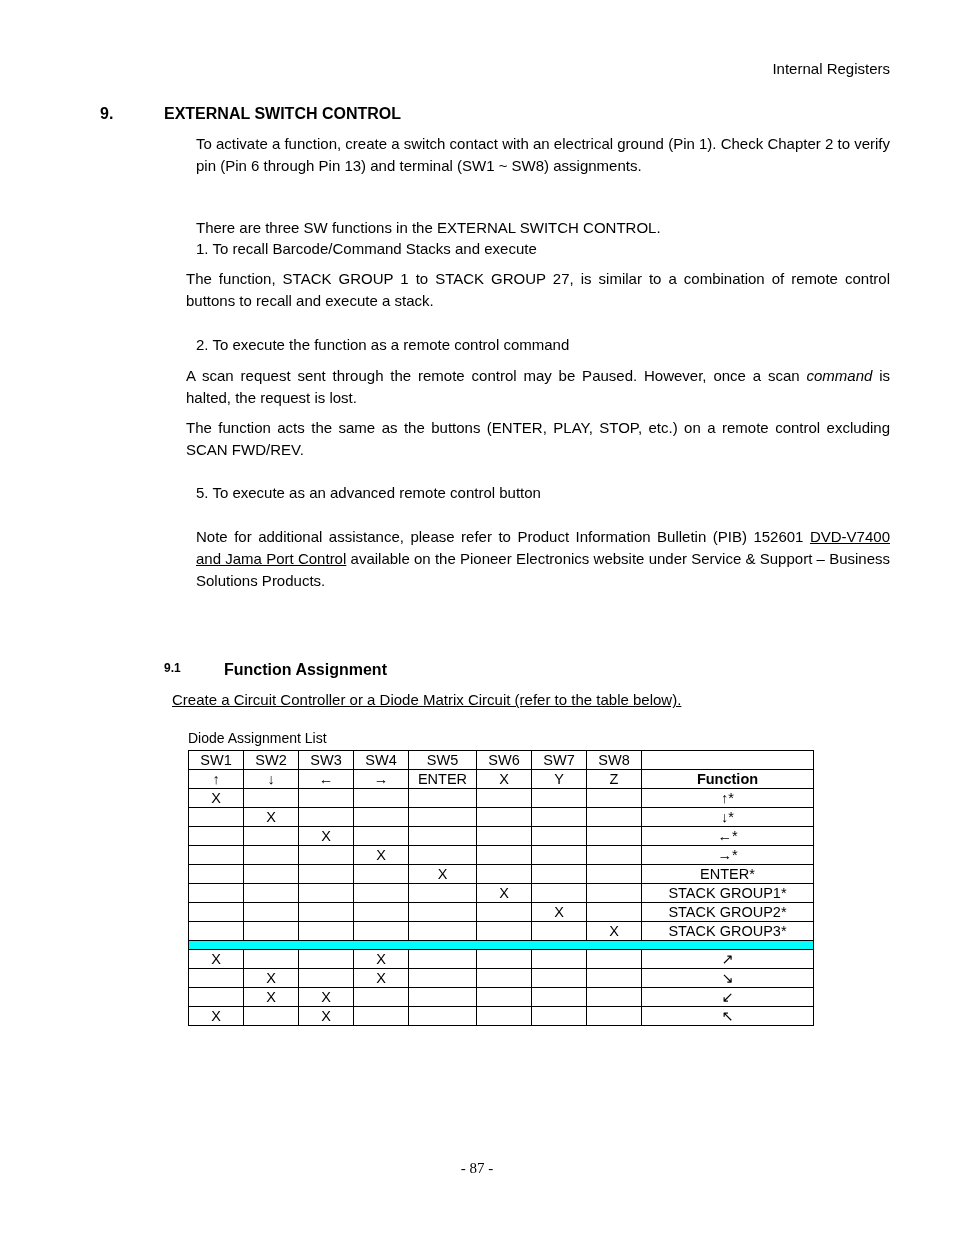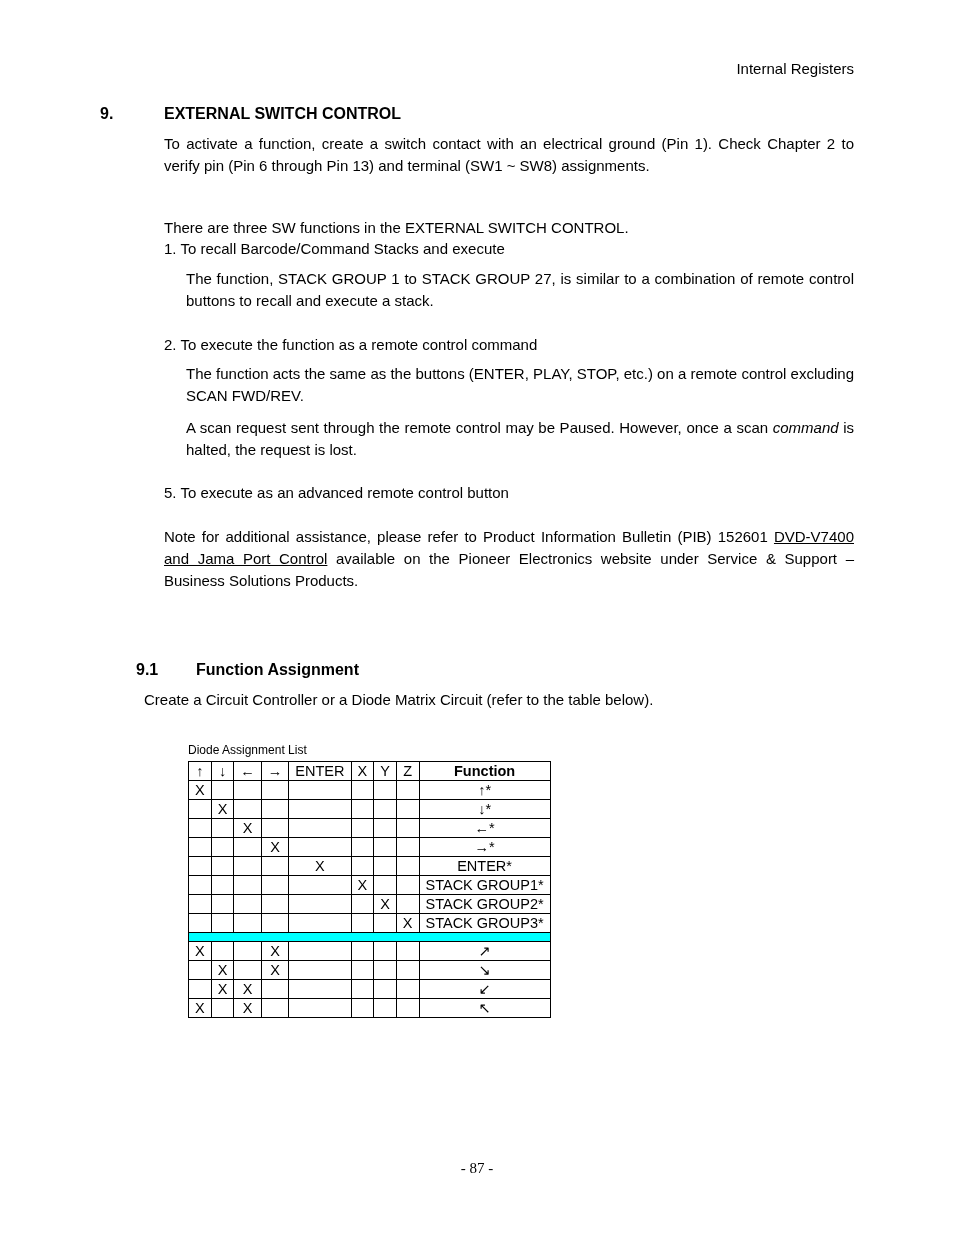--- a/index.html
+++ b/index.html
@@ -8,55 +8,55 @@
     font-family: Arial, Helvetica, sans-serif;
     font-size: 15px;
     color: #000;
     background: #fff;
     width: 954px;
     height: 1235px;
     box-sizing: border-box;
     position: relative;
   }
   .page {
-    padding: 60px 100px 40px 100px;
+    padding: 60px 64px 40px 100px;
   }
   .header-right {
     text-align: right;
     font-size: 15px;
     margin-bottom: 28px;
   }
   .section-row {
     display: flex;
     margin-bottom: 10px;
   }
   .section-num {
     width: 64px;
     font-weight: bold;
     font-size: 16px;
   }
   .section-title {
     font-weight: bold;
     font-size: 16px;
   }
   .body-text {
-    margin-left: 64px;
+    margin-left: 96px;
     text-align: justify;
     line-height: 1.45;
     font-size: 15px;
   }
   .para-gap { margin-top: 22px; }
   .para-gap-lg { margin-top: 40px; }
   .para-sub { margin-left: 86px; margin-top: 8px; text-align: justify; line-height:1.45; font-size:15px;}
   .italic { font-style: italic; }
   .underline { text-decoration: underline; }
   .subsection-row { display:flex; margin-top: 70px; margin-bottom: 10px; }
-  .sub-num { margin-left: 36px; width: 60px; font-weight:bold; font-size:16px;}
+  .sub-num { margin-left: 64px; width: 60px; font-weight:bold; font-size:12px;}
   .sub-title { font-weight:bold; font-size:16px;}
-  .table-caption { margin-left: 88px; margin-top: 32px; font-size:12px;}
+  .table-caption { margin-left: 88px; margin-top: 19px; font-size:14px;}
   table {
     margin-left: 88px;
     margin-top: 4px;
     border-collapse: collapse;
     font-size: 14.5px;
   }
   table td, table th {
     border: 1px solid #000;
     padding: 1px 6px 1px 6px;
     text-align: center;
@@ -91,40 +91,51 @@
   </div>
 
   <div class="body-text">To activate a function, create a switch contact with an electrical ground (Pin 1).  Check Chapter 2 to verify pin (Pin 6 through Pin 13) and terminal (SW1 ~ SW8) assignments.</div>
 
   <div class="body-text para-gap-lg">There are three SW functions in the EXTERNAL SWITCH CONTROL.</div>
 
   <div class="body-text">1. To recall Barcode/Command Stacks and execute</div>
   <div class="para-sub">The function, STACK GROUP 1 to STACK GROUP 27, is similar to a combination of remote control buttons to recall and execute a stack.</div>
 
   <div class="body-text para-gap">2. To execute the function as a remote control command</div>
-  <div class="para-sub">The function acts the same as the buttons (ENTER, PLAY, STOP, etc.) on a remote control excluding SCAN FWD/REV.</div>
   <div class="para-sub" style="margin-top:10px;">
     <span>A scan request sent through the remote control may be Paused.  However, once a scan </span><span class="italic">command</span><span> is halted, the request is lost.</span>
   </div>
+  <div class="para-sub">The function acts the same as the buttons (ENTER, PLAY, STOP, etc.) on a remote control excluding SCAN FWD/REV.</div>
 
   <div class="body-text para-gap">5. To execute as an advanced remote control button</div>
 
   <div class="body-text para-gap">
     <span>Note for additional assistance, please refer to Product Information Bulletin (PIB) 152601 </span><span class="underline">DVD-V7400 and Jama Port Control</span><span> available on the Pioneer Electronics website under Service &amp; Support – Business Solutions Products.</span>
   </div>
 
   <div class="subsection-row">
     <div class="sub-num">9.1</div>
     <div class="sub-title">Function Assignment</div>
   </div>
-  <div class="body-text" style="margin-left:44px;">Create a Circuit Controller or a Diode Matrix Circuit (refer to the table below).</div>
+  <div class="body-text" style="margin-left:72px;text-decoration:underline;">Create a Circuit Controller or a Diode Matrix Circuit (refer to the table below).</div>
   <div class="table-caption">Diode Assignment List</div>
 
   <table>
     <tbody>
+        <tr>
+      <td class="col-sw">SW1</td>
+      <td class="col-sw">SW2</td>
+      <td class="col-sw">SW3</td>
+      <td class="col-sw">SW4</td>
+      <td class="col-sw5">SW5</td>
+      <td class="col-sw">SW6</td>
+      <td class="col-sw">SW7</td>
+      <td class="col-sw">SW8</td>
+      <td class="col-fn"></td>
+    </tr>
     <tr>
       <td>↑</td>
       <td>↓</td>
       <td>←</td>
       <td>→</td>
       <td>ENTER</td>
       <td>X</td>
       <td>Y</td>
       <td>Z</td>
       <th class="fn-header">Function</th>

